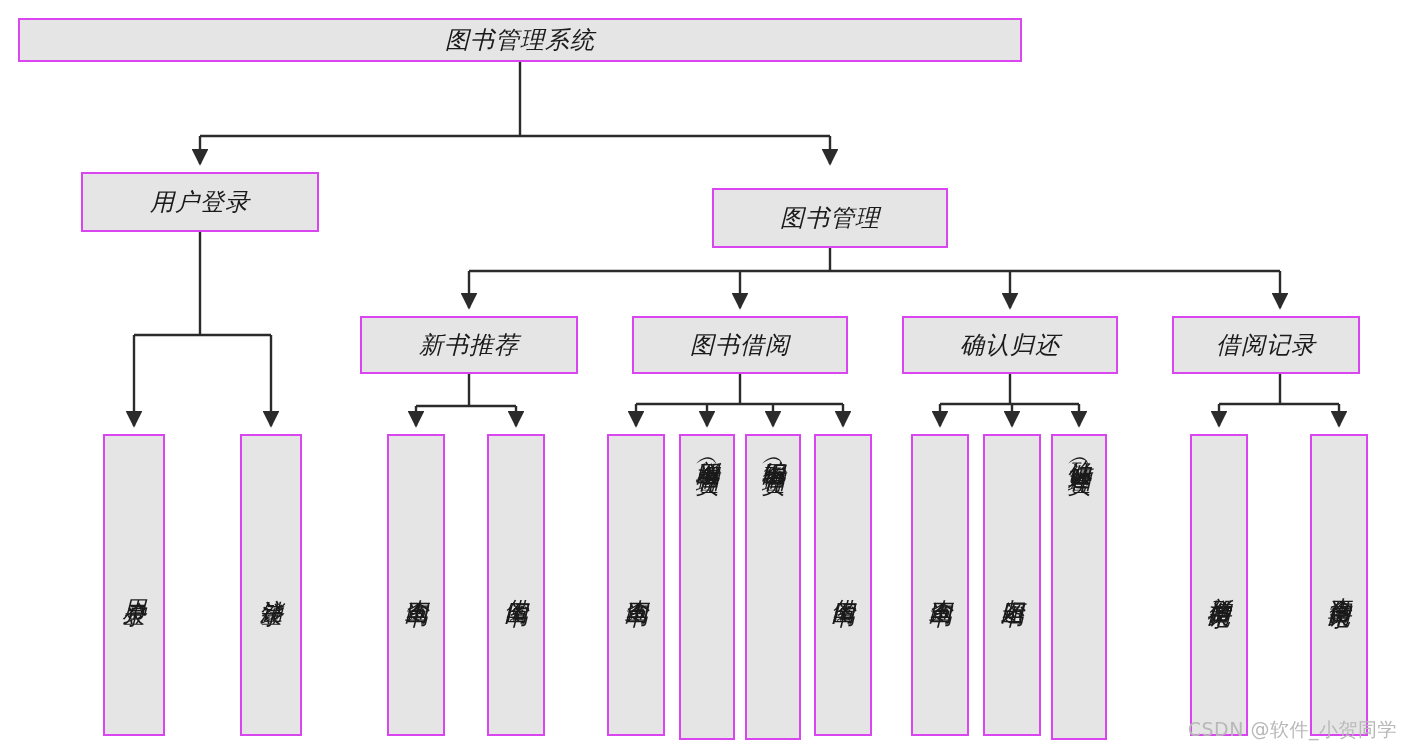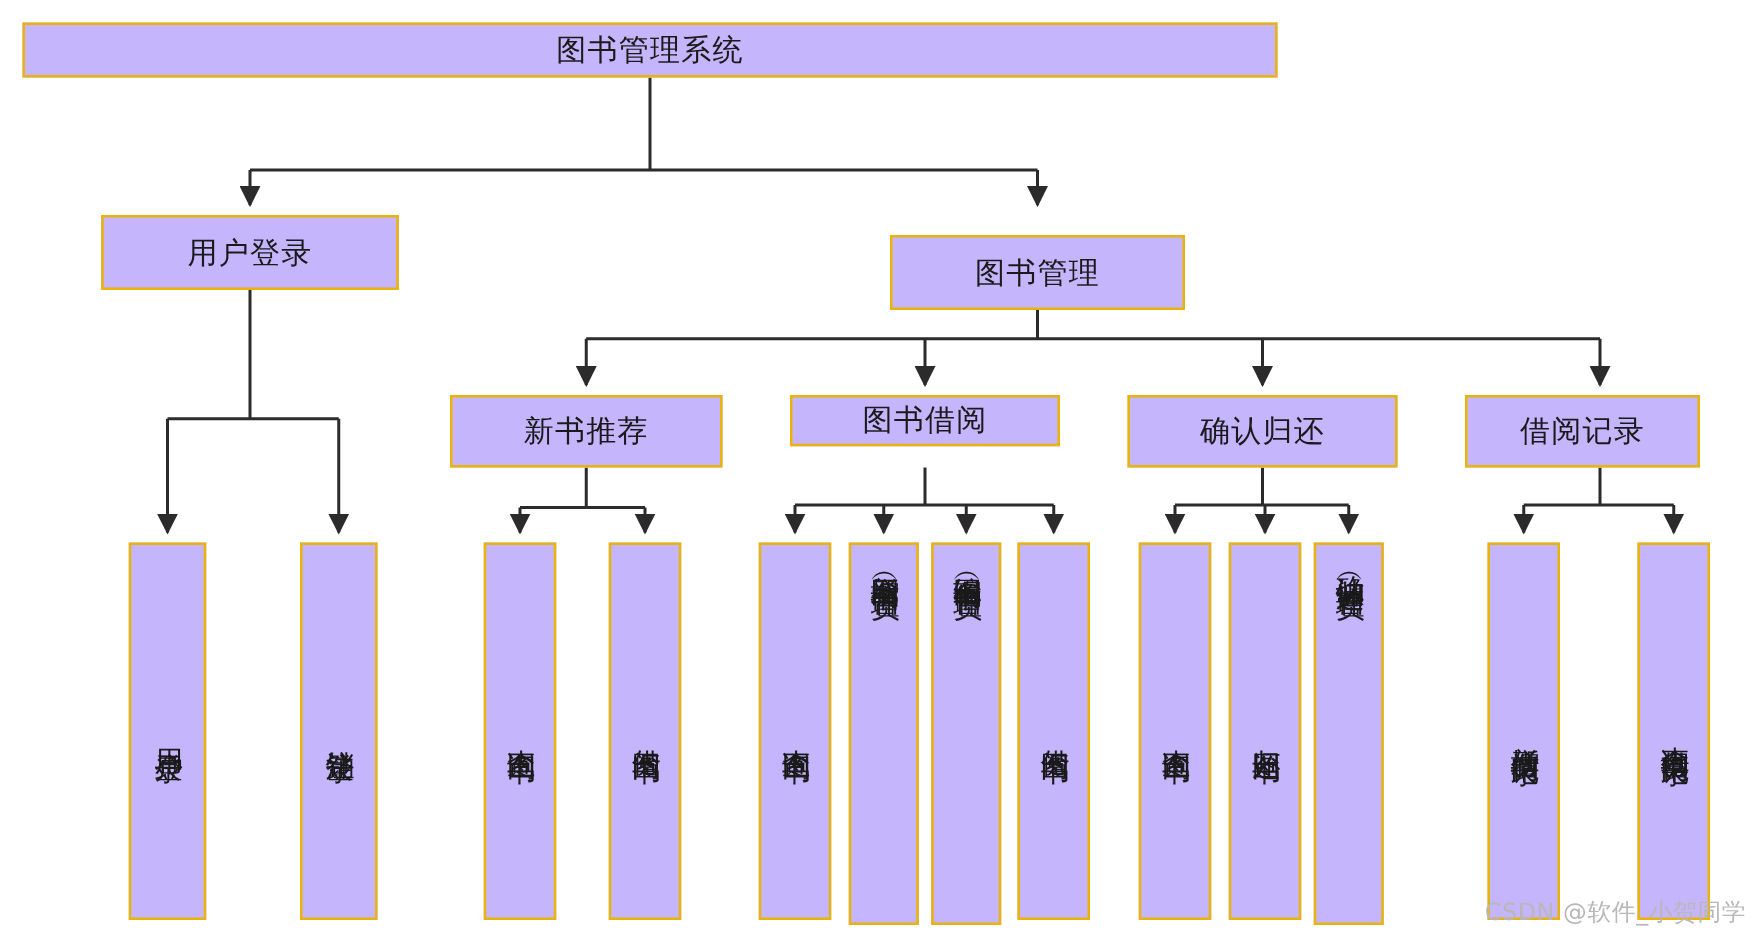--- a/index.html
+++ b/index.html
@@ -20,26 +20,27 @@
   #edges {
     position: absolute;
     left: 0;
     top: 0;
     width: 1405px;
     height: 747px;
   }
   .node {
     position: absolute;
     box-sizing: border-box;
-    border: 2px solid #eab308;
-    background: #c4b5fd;
+    border: 2px solid #d946ef;
+    background: #e5e5e5;
     display: flex;
     align-items: center;
     justify-content: center;
     color: #1a1a1a;
+    font-style: italic;
   }
   .node.horiz .label {
     font-size: 24px;
     line-height: 1.1;
     letter-spacing: 1px;
     white-space: nowrap;
   }
   .node.vert {
     align-items: flex-start;
     justify-content: center;
@@ -129,21 +130,21 @@
   <div class="node horiz" style="left: 81px; top: 172px; width: 238px; height: 60px;">
     <span class="label">用户登录</span>
   </div>
   <div class="node horiz" style="left: 712px; top: 188px; width: 236px; height: 60px;">
     <span class="label">图书管理</span>
   </div>
 
   <div class="node horiz" style="left: 360px; top: 316px; width: 218px; height: 58px; justify-content: center;">
     <span class="label">新书推荐</span>
   </div>
-  <div class="node horiz" style="left: 632px; top: 316px; width: 216px; height: 41px;">
+  <div class="node horiz" style="left: 632px; top: 316px; width: 216px; height: 58px;">
     <span class="label">图书借阅</span>
   </div>
   <div class="node horiz" style="left: 902px; top: 316px; width: 216px; height: 58px;">
     <span class="label">确认归还</span>
   </div>
   <div class="node horiz" style="left: 1172px; top: 316px; width: 188px; height: 58px;">
     <span class="label">借阅记录</span>
   </div>
 
   <div class="node vert centered" style="left: 103px; top: 434px; width: 62px; height: 302px;">

